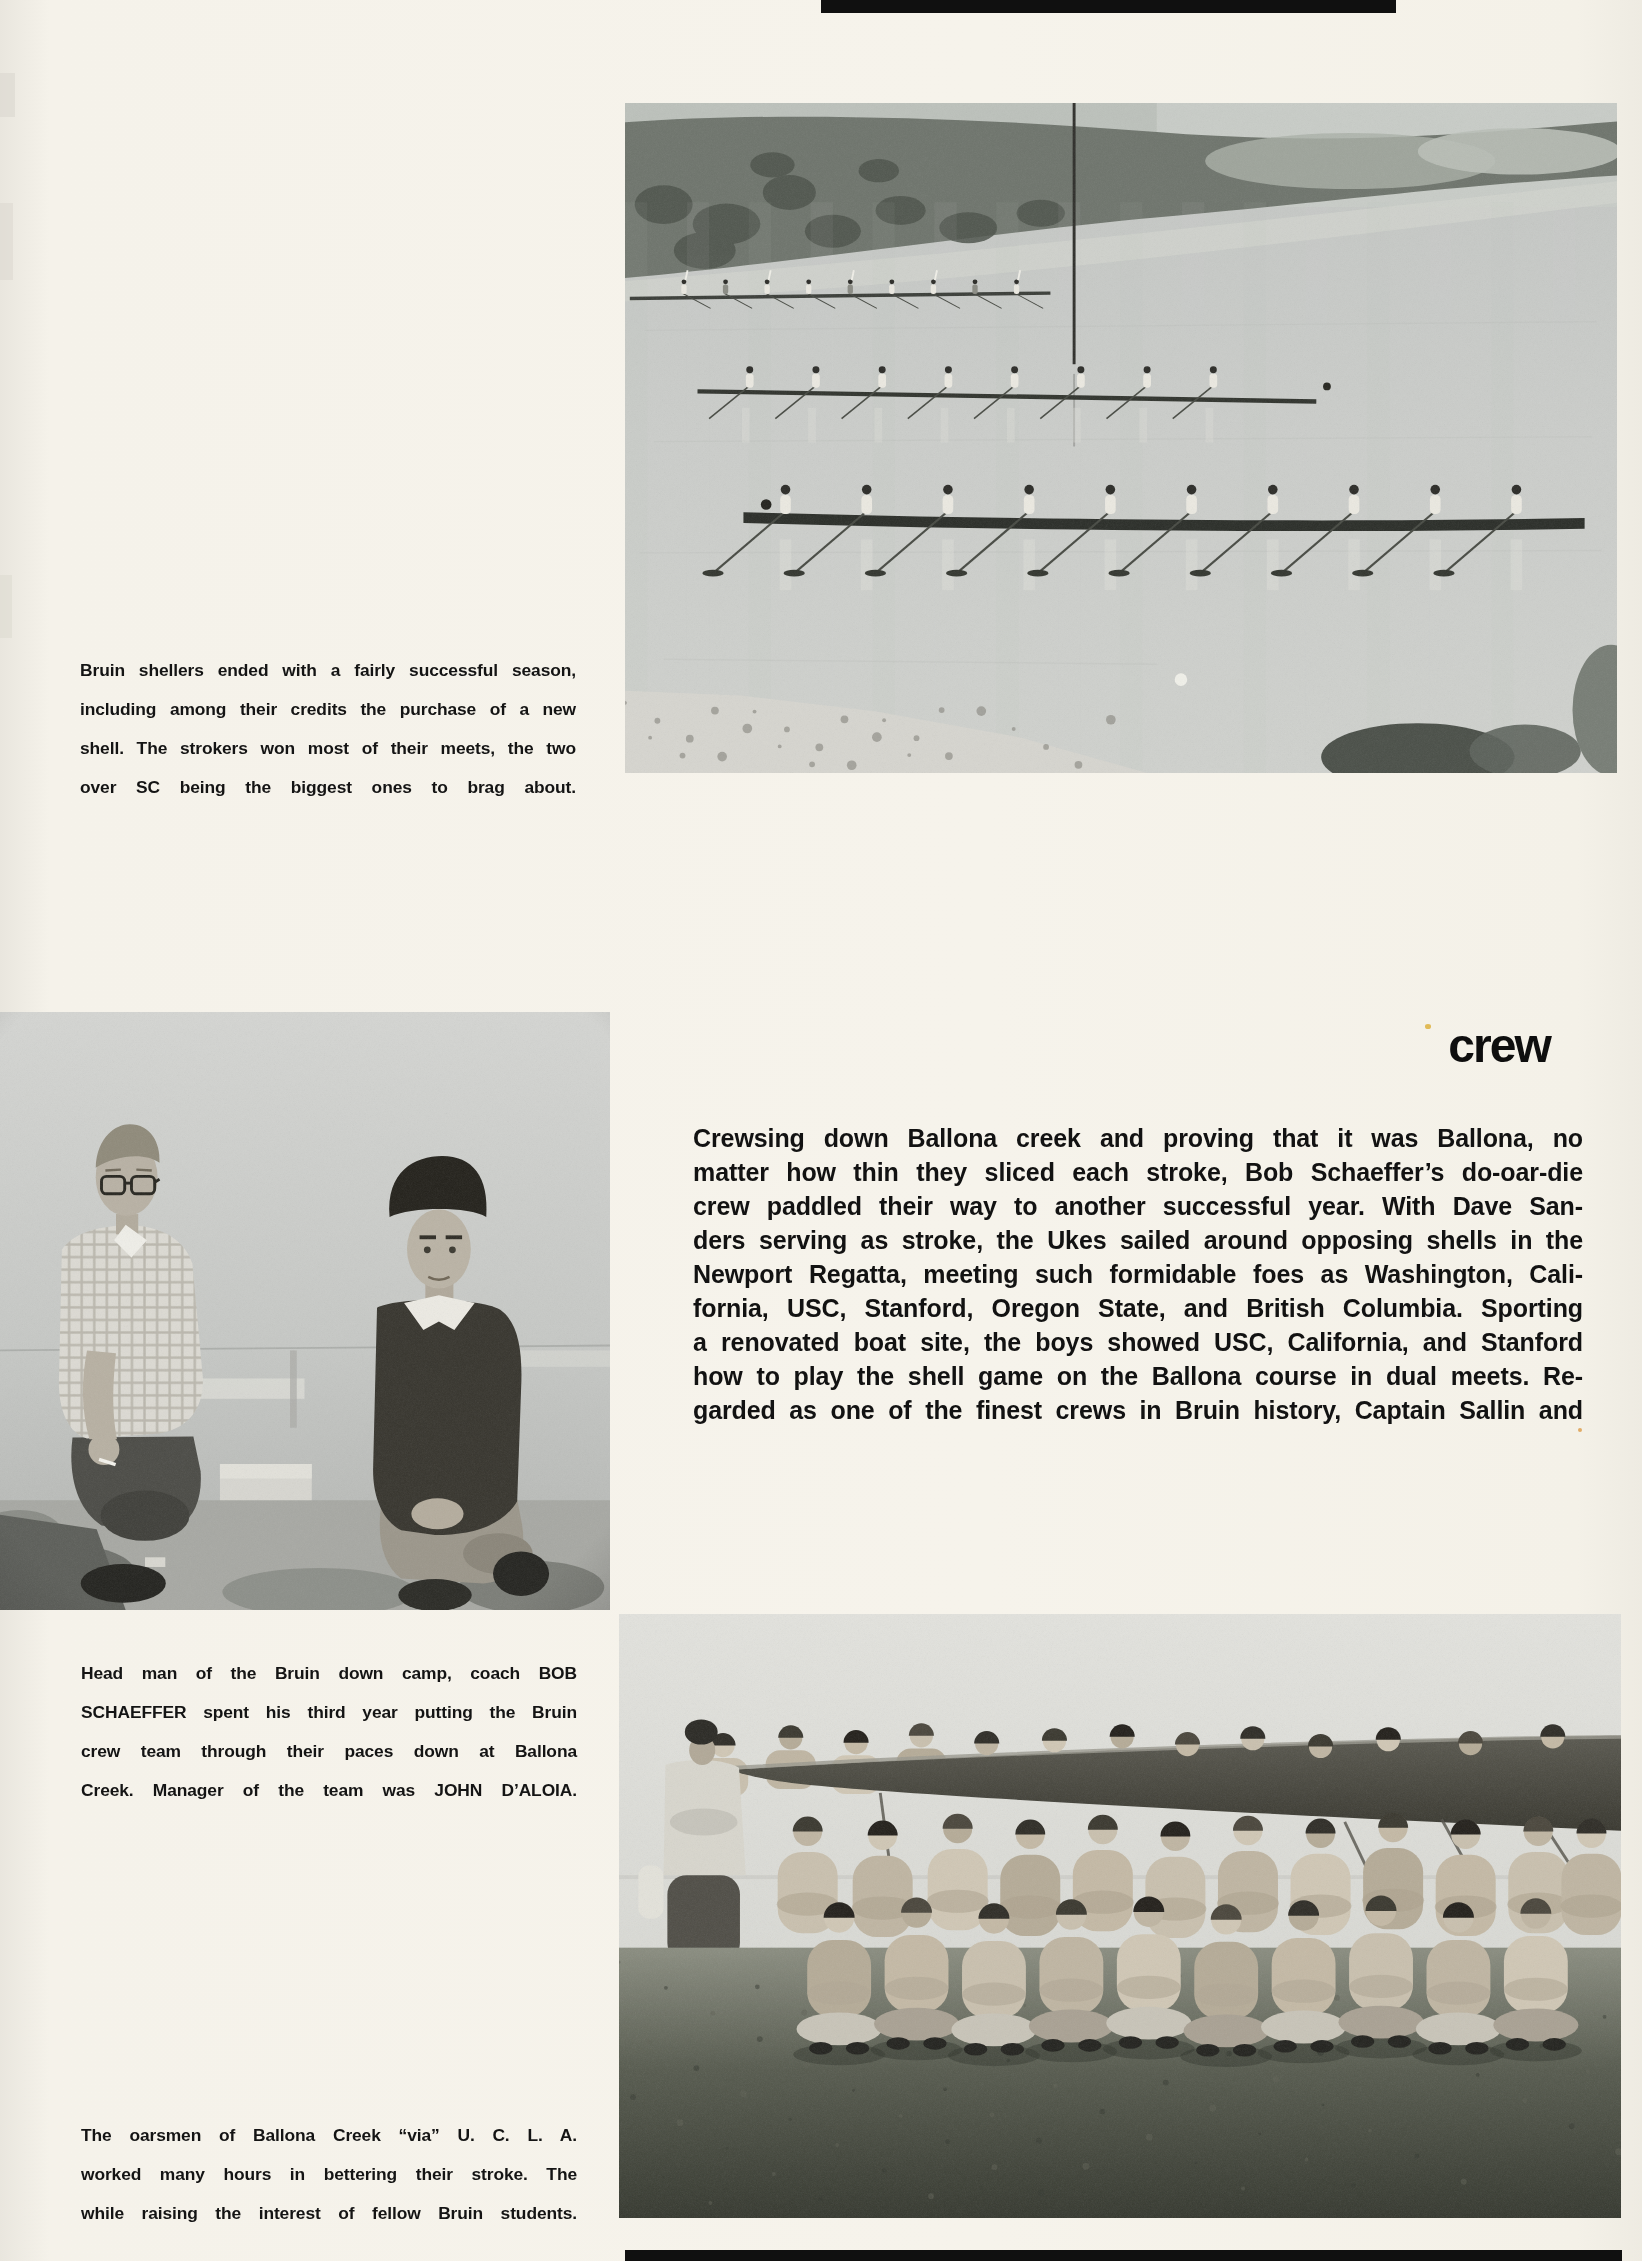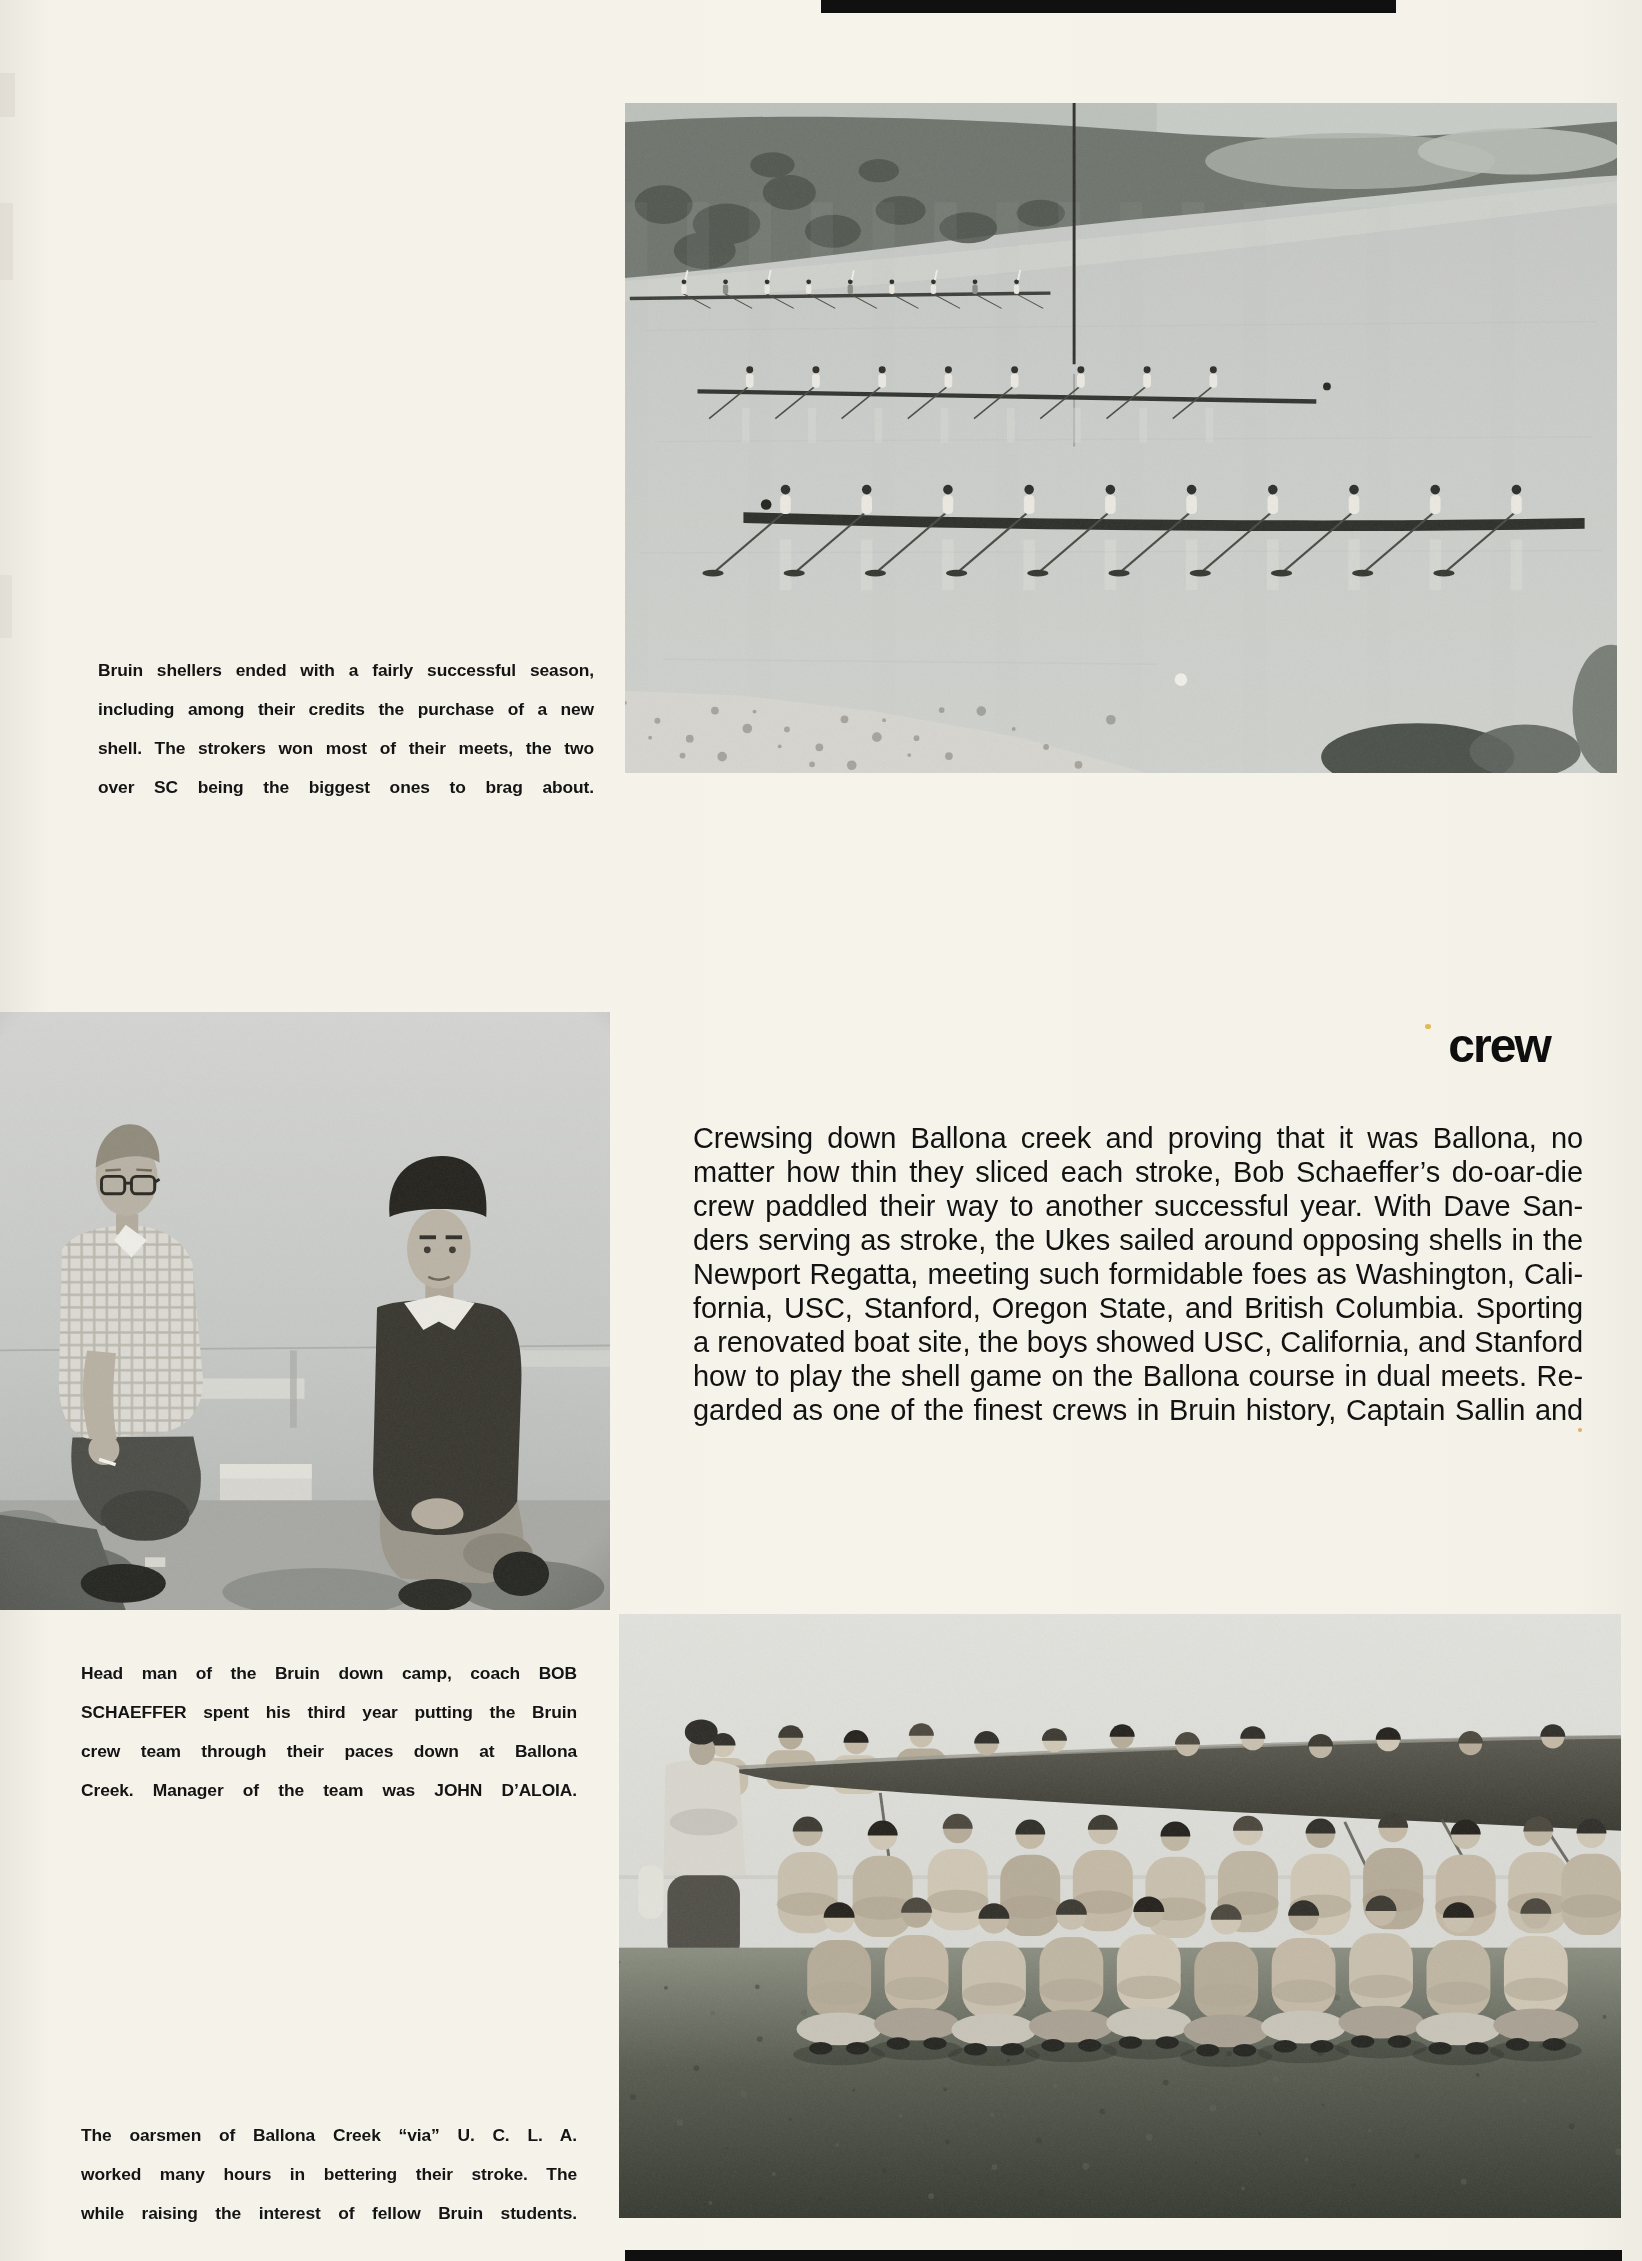--- a/index.html
+++ b/index.html
@@ -14,29 +14,29 @@
   .g2{top:203px;width:12.6px;height:77px;opacity:.5;}
   .g3{top:575px;width:11.6px;height:63px;opacity:.45;}
   .g4{top:1141px;width:8.7px;height:155px;opacity:.3;}
   figure{margin:0;position:absolute;}
   figure svg{display:block;width:100%;height:100%;}
   #photo-regatta{left:625px;top:103px;width:992px;height:670px;}
   #photo-coaches{left:0;top:1012px;width:610px;height:598px;}
   #photo-team{left:619px;top:1614px;width:1002px;height:604px;}
   .caption{position:absolute;width:496px;font-size:17.4px;line-height:39px;font-weight:700;
     letter-spacing:-0.1px;color:#141414;}
-  #caption-shellers{left:98px;top:651px;}
+  #caption-shellers{left:80px;top:651px;}
   #caption-coach{left:81px;top:1654px;}
   #caption-oarsmen{left:81px;top:2116px;}
   .tline{text-align:justify;text-align-last:justify;white-space:normal;}
   .tline.last{text-align-last:left;}
   #crew{position:absolute;left:1163px;top:1009px;width:387px;margin:0;text-align:right;
     font-size:48px;line-height:73px;font-weight:700;letter-spacing:-1.9px;color:#0e0e0e;}
-  #article{position:absolute;left:693px;top:1121px;width:890px;font-size:29px;line-height:34px;
-    font-weight:400;letter-spacing:-0.1px;color:#121212;}
+  #article{position:absolute;left:693px;top:1121px;width:890px;font-size:25px;line-height:34px;
+    font-weight:700;letter-spacing:-0.1px;color:#121212;}
   .speck{position:absolute;border-radius:50%;}
   .speck.yellow{left:1425px;top:1024px;width:6.3px;height:4.8px;background:#ddb23e;opacity:.85;}
   .speck.orange{left:1578px;top:1428px;width:4.4px;height:4.4px;background:#d98e2f;opacity:.7;}
 </style>
 </head>
 <body>
 
 <div class="page">
 
   <div class="bar top"></div>

